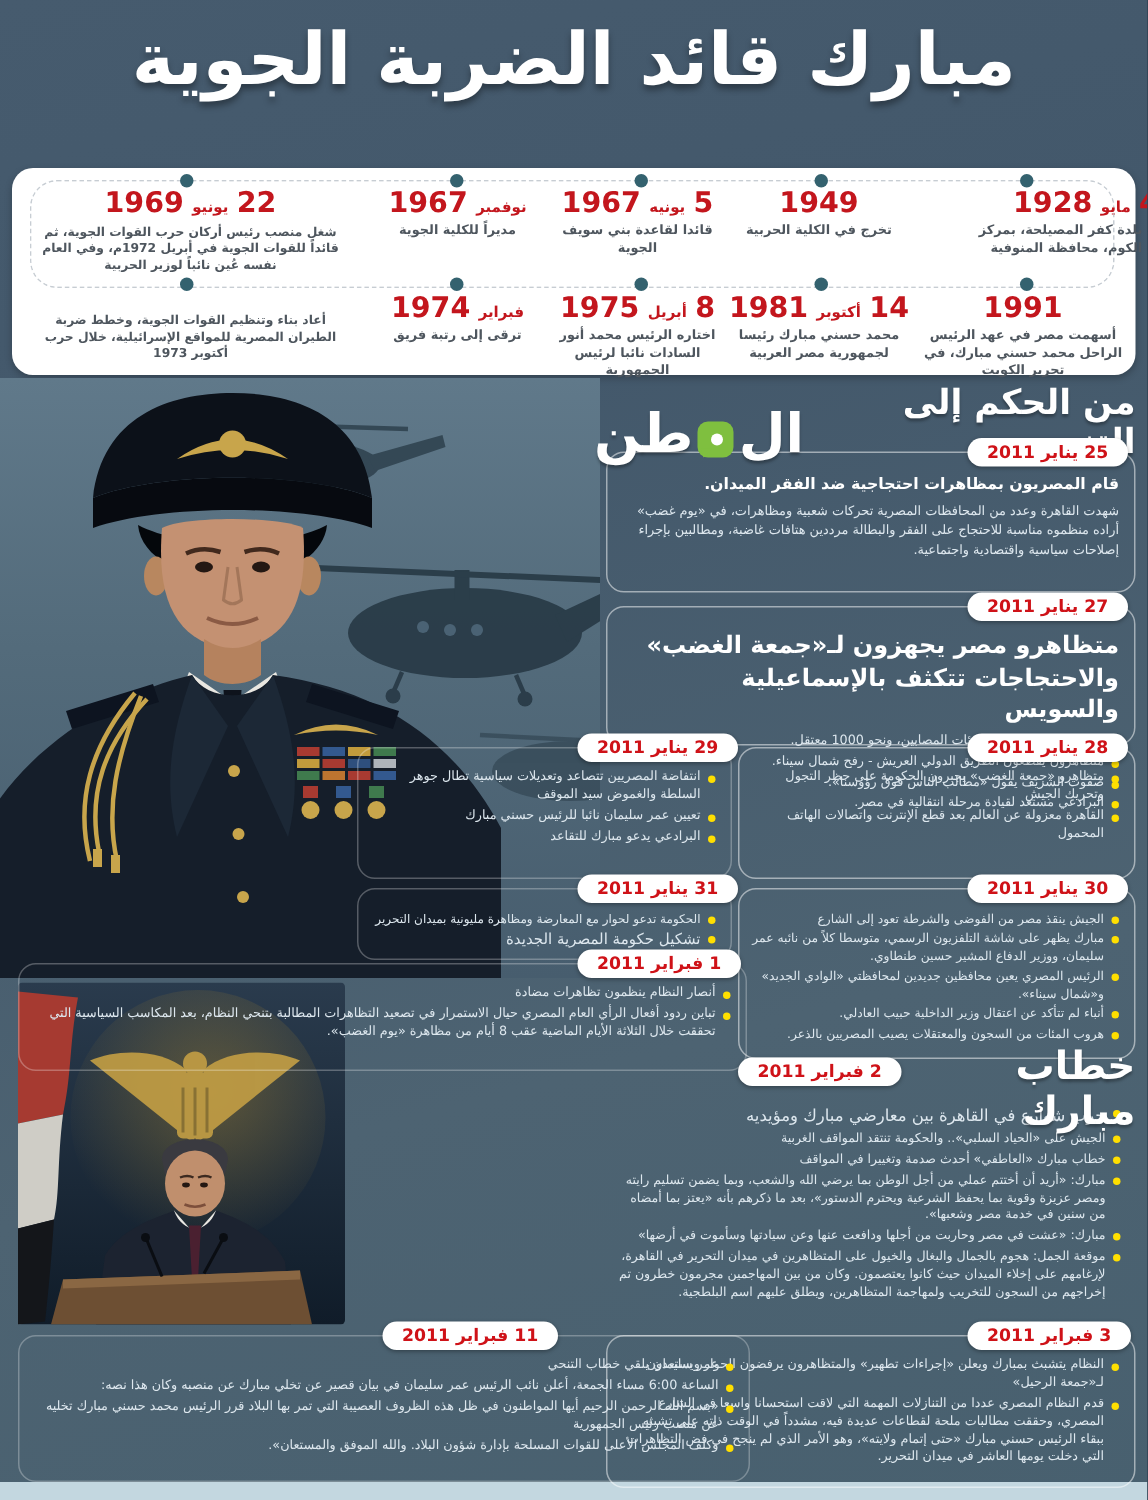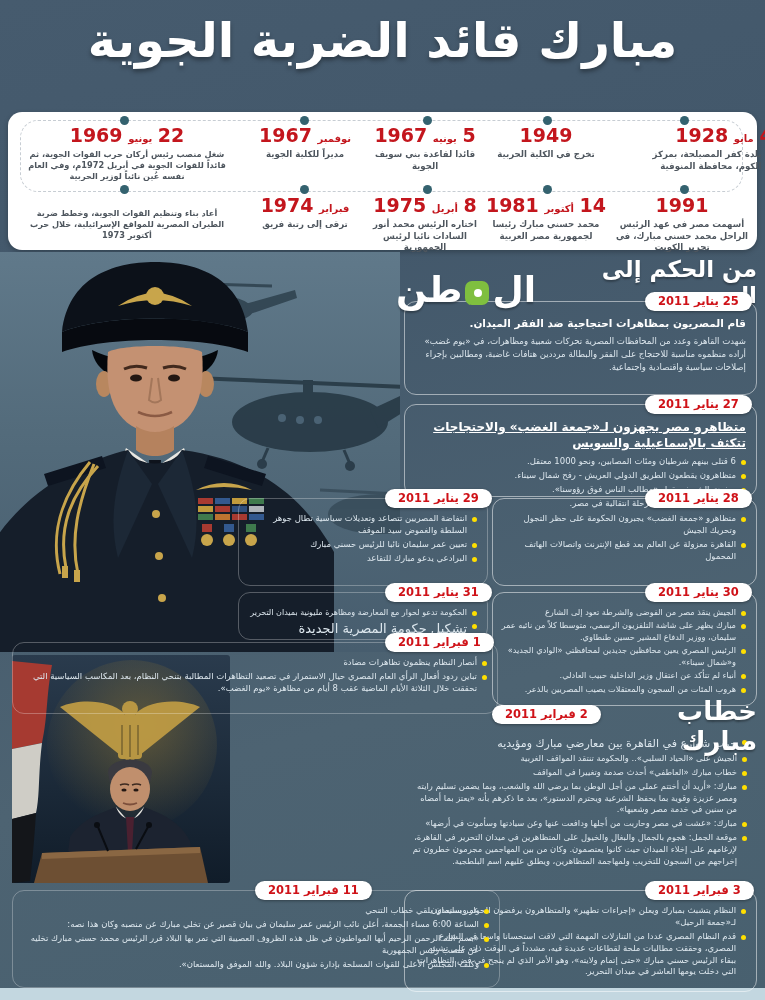--- a/index.html
+++ b/index.html
@@ -230,21 +230,21 @@
   </div>
 
   <div class="badge" style="left:645px;top:292px;">25 يناير 2011</div>
   <div class="evbox" style="left:404px;top:301px;width:353px;height:94px;">
     <div class="headline">قام المصريون بمظاهرات احتجاجية ضد الفقر الميدان.</div>
     <div class="para">شهدت القاهرة وعدد من المحافظات المصرية تحركات شعبية ومظاهرات، في «يوم غضب» أراده منظموه مناسبة للاحتجاج على الفقر والبطالة مرددين هتافات غاضبة، ومطالبين بإجراء إصلاحات سياسية واقتصادية واجتماعية.</div>
   </div>
 
   <div class="badge" style="left:645px;top:395px;">27 يناير 2011</div>
   <div class="evbox" style="left:404px;top:404px;width:353px;height:93px;">
-    <div class="headline" style="font-size:12px;text-decoration:underline;">متظاهرو مصر يجهزون لـ«جمعة الغضب» والاحتجاجات تتكثف بالإسماعيلية والسويس</div>
+    <div class="headline" style="font-size:16px;">متظاهرو مصر يجهزون لـ«جمعة الغضب» والاحتجاجات تتكثف بالإسماعيلية والسويس</div>
     <div style="margin-top:5px;">
       <div class="bullet">
           <span class="dot"></span>
           <span class="btxt">6 قتلى بينهم شرطيان ومئات المصابين، ونحو 1000 معتقل.</span>
         </div>
       <div class="bullet">
           <span class="dot"></span>
           <span class="btxt">متظاهرون يقطعون الطريق الدولي العريش - رفح شمال سيناء.</span>
         </div>
       <div class="bullet">
@@ -311,21 +311,21 @@
   </div>
 
   <div class="badge" style="left:385px;top:583px;">31 يناير 2011</div>
   <div class="evbox faint" style="left:238px;top:592px;width:250px;height:48px;">
     <div class="bullet">
         <span class="dot"></span>
         <span class="btxt" style="font-size:8px;">الحكومة تدعو لحوار مع المعارضة ومظاهرة مليونية بميدان التحرير</span>
       </div>
     <div class="bullet">
         <span class="dot"></span>
-        <span class="btxt" style="font-size:13px;">تشكيل حكومة المصرية الجديدة</span>
+        <span class="btxt" style="font-size:10px;">تشكيل حكومة المصرية الجديدة</span>
       </div>
   </div>
 
   <div class="badge" style="left:385px;top:633px;">1 فبراير 2011</div>
   <div class="evbox faint" style="left:12px;top:642px;width:486px;height:72px;z-index:4;">
     <div class="bullet">
         <span class="dot"></span>
         <span class="btxt">أنصار النظام ينظمون تظاهرات مضادة</span>
       </div>
     <div class="bullet">

